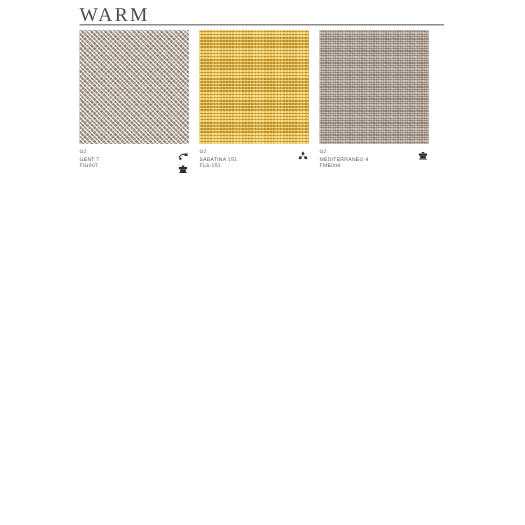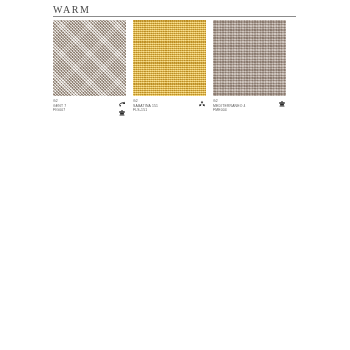--- a/index.html
+++ b/index.html
@@ -24,21 +24,21 @@
 
   
   .header {
     position: absolute;
     left: 53px;
     top: 5px;
     width: 243px;
   }
   .header-title {
     font-family: "Liberation Serif", serif;
-    font-size: 10px;
+    font-size: 13px;
     letter-spacing: 1.6px;
     color: #4a4a4a;
     line-height: 9px;
     white-space: nowrap;
   }
   .header-rule {
     margin-top: 2px;
     width: 243px;
     height: 1px;
     background: #8c8c8c;

